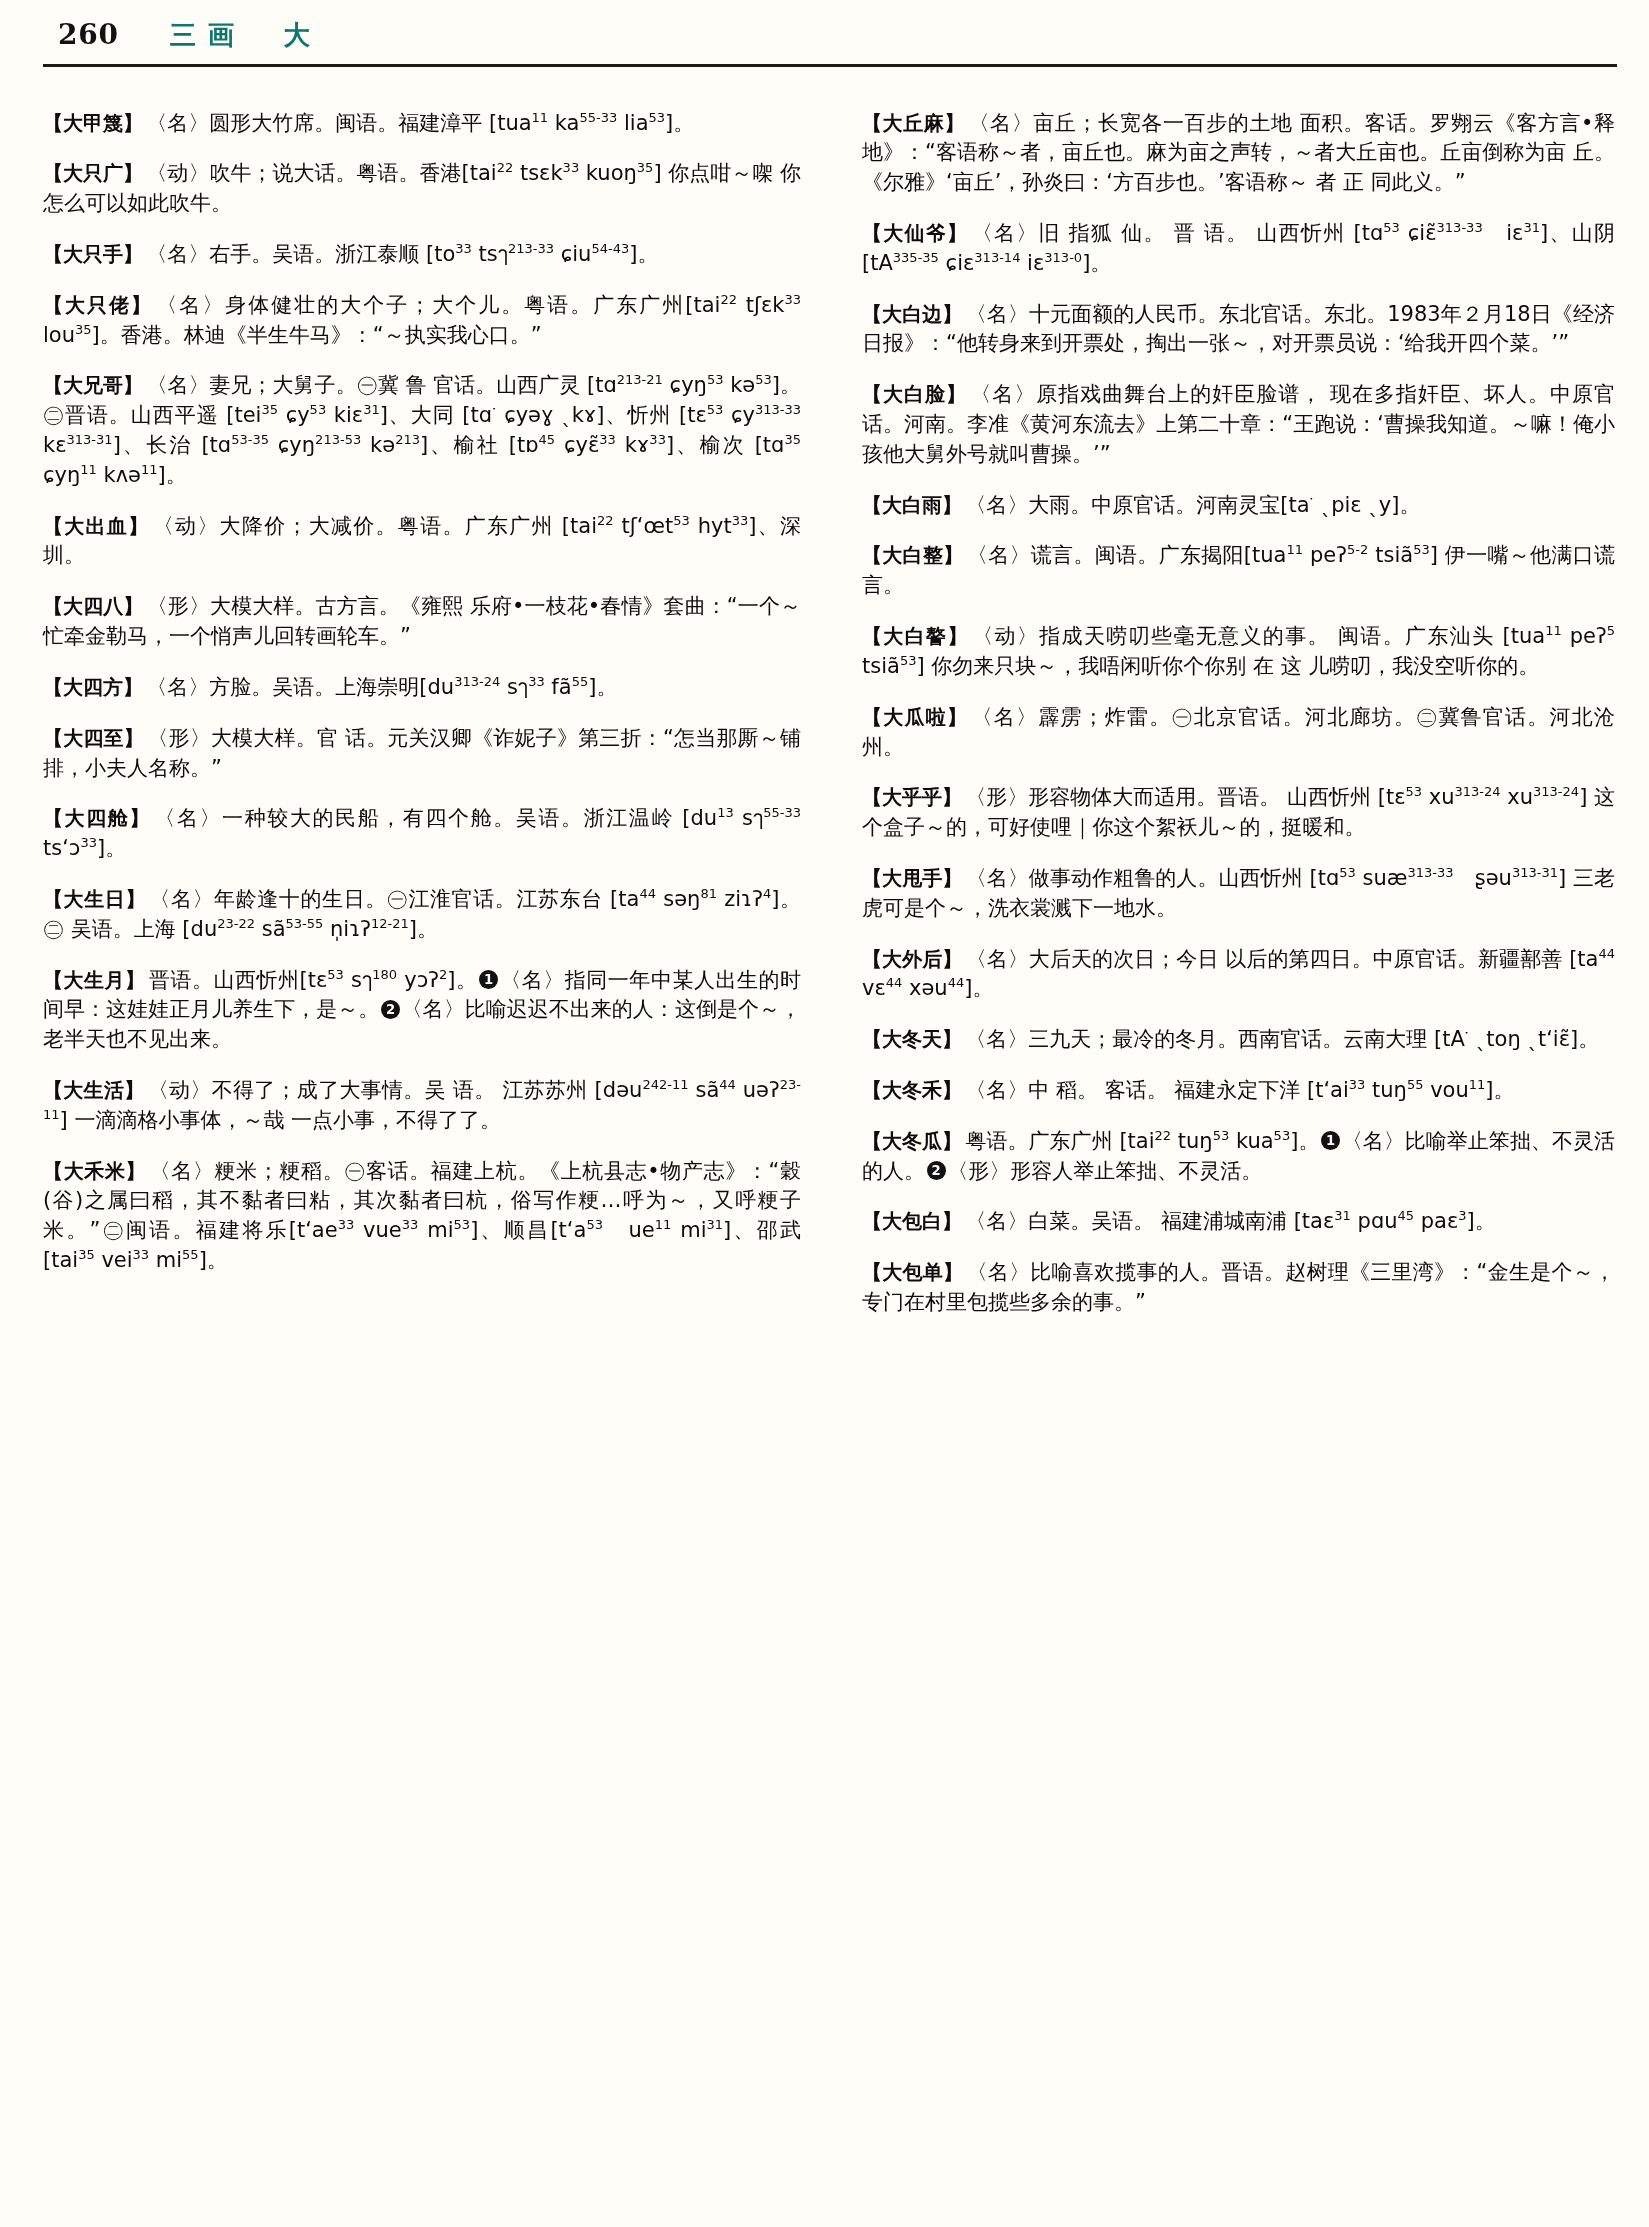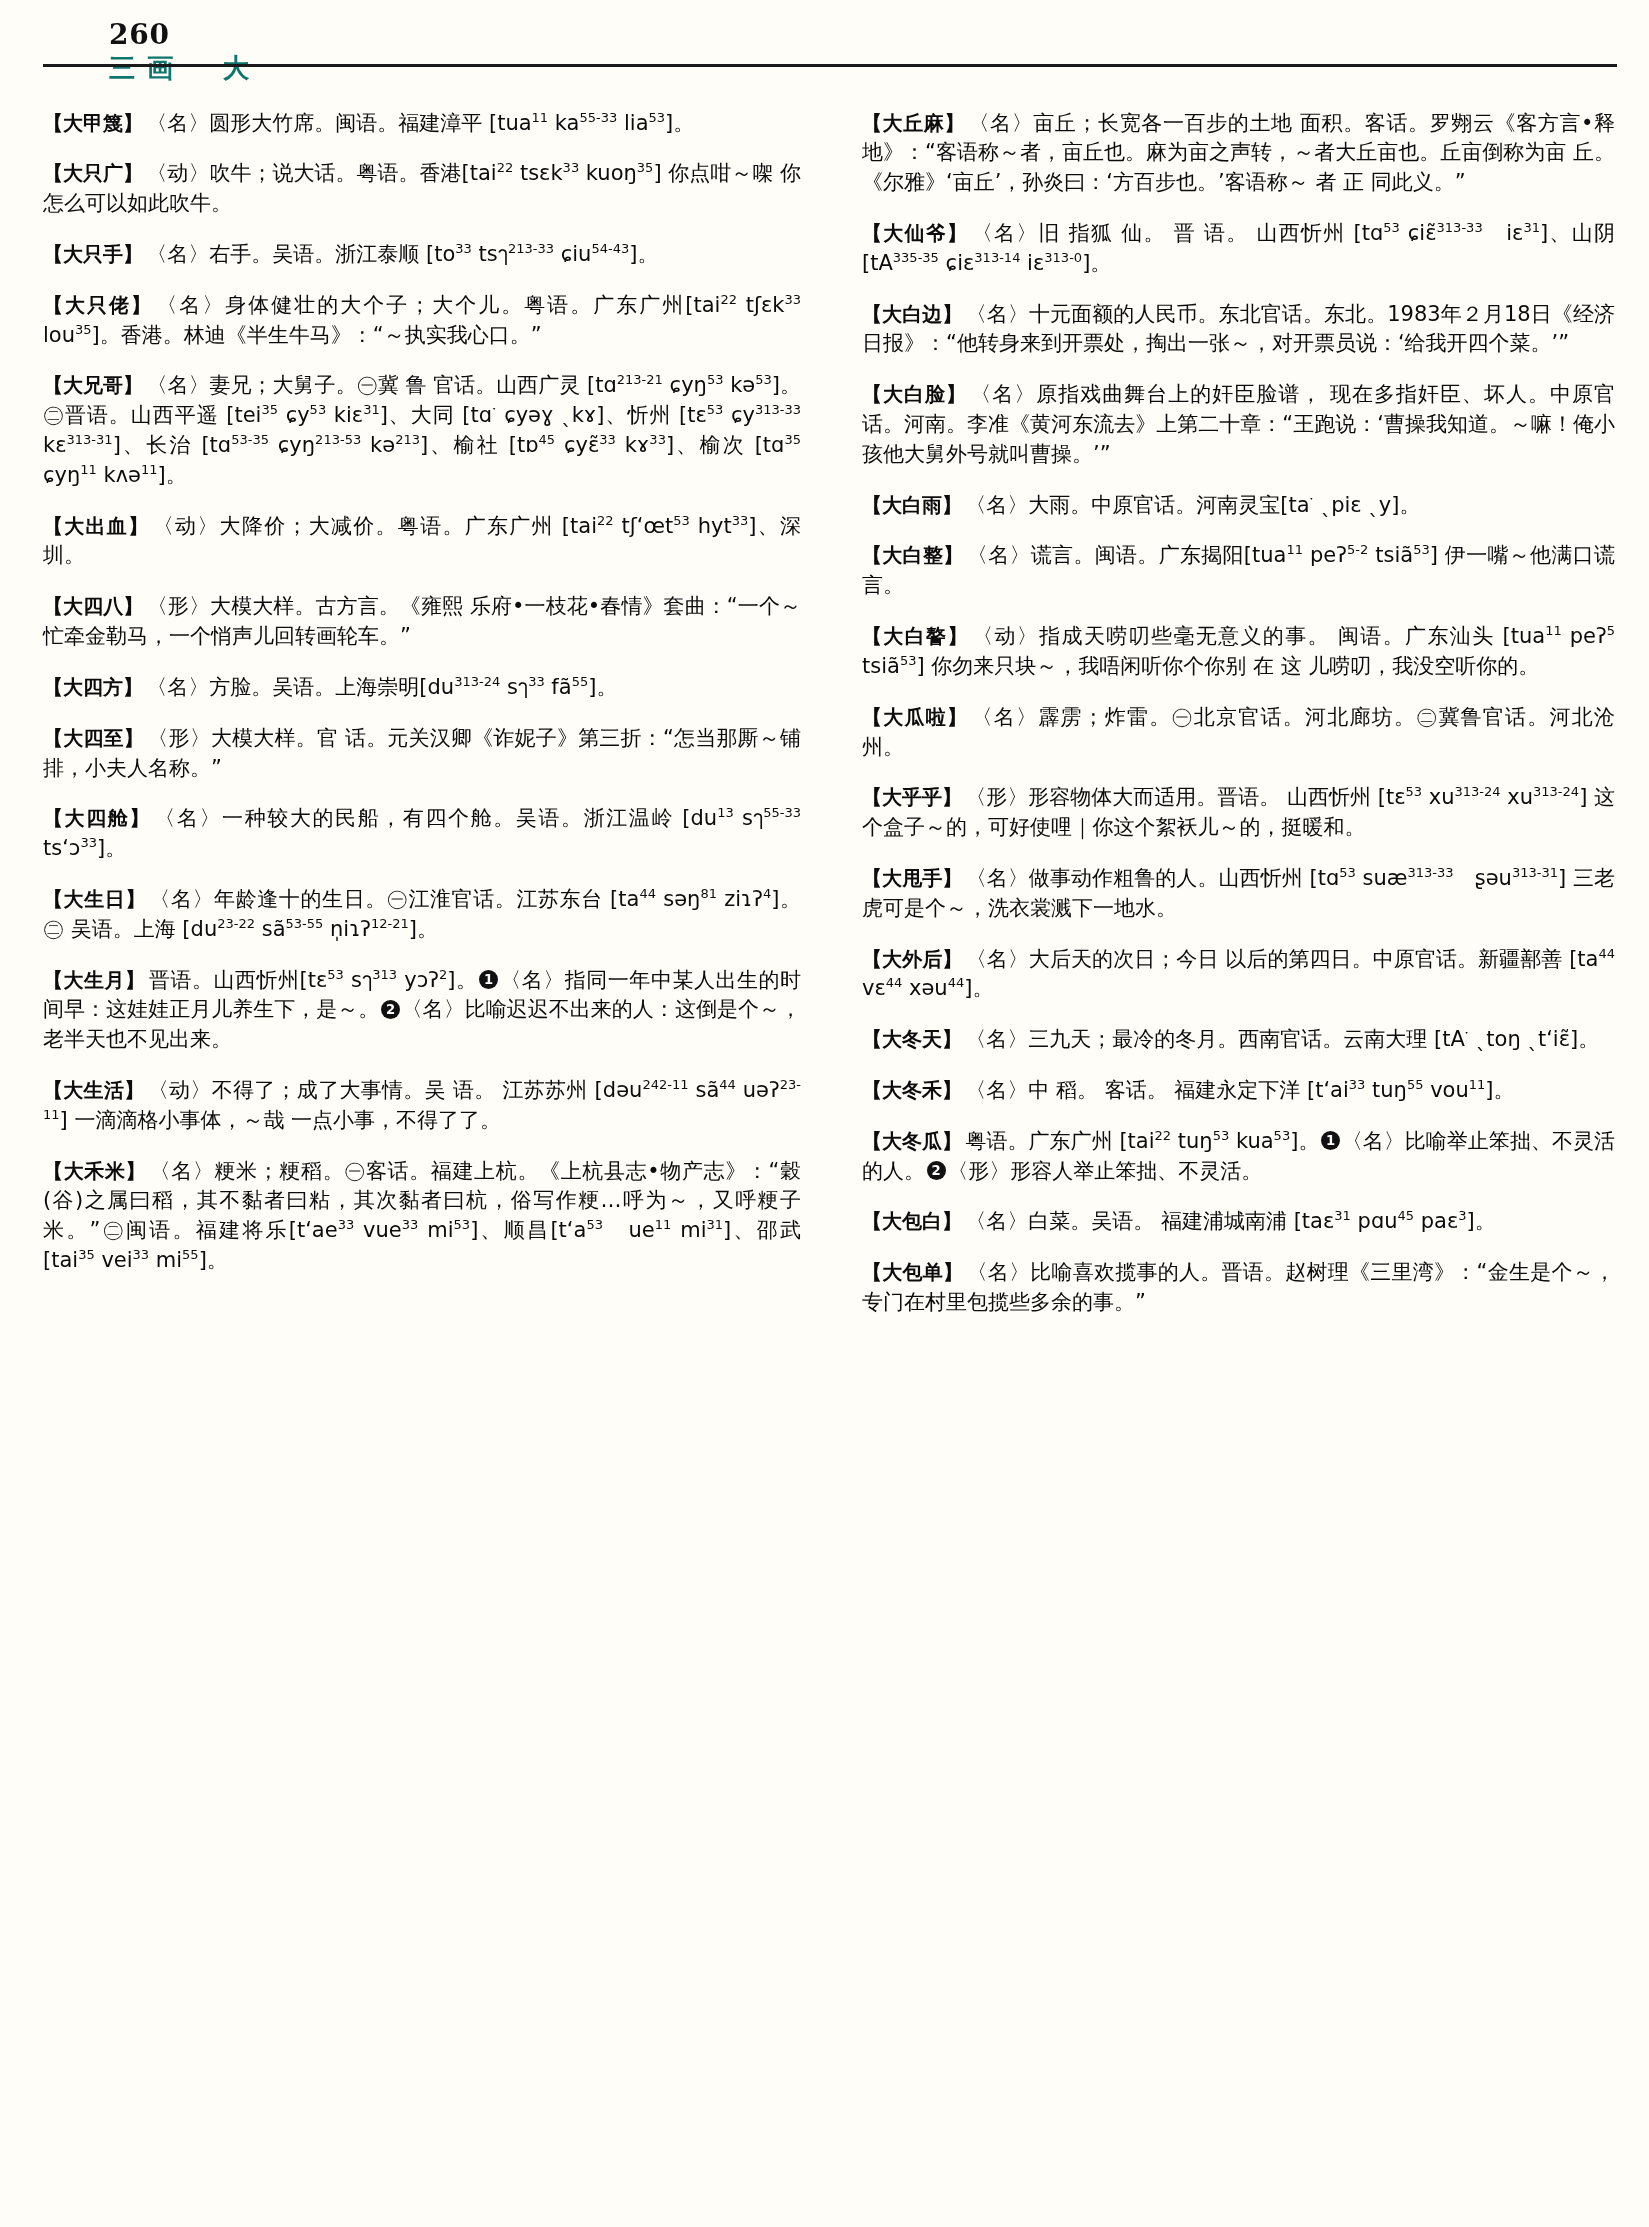--- a/index.html
+++ b/index.html
@@ -19,21 +19,20 @@
     padding: 0;
     overflow: hidden;
   }
   .header {
     position: relative;
     height: 76px;
     padding: 18px 0 0 58px;
     box-sizing: border-box;
     display: flex;
     align-items: baseline;
-    flex-direction: column;
   }
   .header .pageno {
     font-family: "DejaVu Serif", "Liberation Serif", serif;
     font-size: 28px;
     font-weight: bold;
     letter-spacing: 0.8px;
     color: #111;
   }
   .header .radical {
     font-size: 26.4px;
@@ -129,21 +128,21 @@
         <p class="entry"><span class="hw">【大只广】</span><span class="body">〈动〉吹牛；说大话。粤语。<span class="u">香港</span>[tai<sup>22</sup> tsɛk<sup>33</sup> kuoŋ<sup>35</sup>] 你点咁～㗎 你怎么可以如此吹牛。</span></p>
         <p class="entry"><span class="hw">【大只手】</span><span class="body">〈名〉右手。吴语。<span class="u">浙江泰顺</span> [to<sup>33</sup> tsๅ<sup>213-33</sup> ɕiu<sup>54-43</sup>]。</span></p>
         <p class="entry"><span class="hw">【大只佬】</span><span class="body">〈名〉身体健壮的大个子；大个儿。粤语。<span class="u">广东广州</span>[tai<sup>22</sup> tʃɛk<sup>33</sup> lou<sup>35</sup>]。<span class="u">香港</span>。<span class="u">林迪</span>《半生牛马》：“～执实我心口。”</span></p>
         <p class="entry"><span class="hw">【大兄哥】</span><span class="body">〈名〉妻兄；大舅子。㊀冀 鲁 官话。<span class="u">山西广灵</span> [tɑ<sup>213-21</sup> ɕyŋ<sup>53</sup> kə<sup>53</sup>]。㊁晋语。<span class="u">山西平遥</span> [tei<sup>35</sup> ɕy<sup>53</sup> kiɛ<sup>31</sup>]、<span class="u">大同</span> [tɑ<sup>ˑ</sup> ɕyəɣ ˎkɤ]、<span class="u">忻州</span> [tɛ<sup>53</sup> ɕy<sup>313-33</sup> kɛ<sup>313-31</sup>]、<span class="u">长治</span> [tɑ<sup>53-35</sup> ɕyŋ<sup>213-53</sup> kə<sup>213</sup>]、<span class="u">榆社</span> [tɒ<sup>45</sup> ɕyɛ̃<sup>33</sup> kɤ<sup>33</sup>]、<span class="u">榆次</span> [tɑ<sup>35</sup> ɕyŋ<sup>11</sup> kʌə<sup>11</sup>]。</span></p>
         <p class="entry"><span class="hw">【大出血】</span><span class="body">〈动〉大降价；大减价。粤语。<span class="u">广东广州</span> [tai<sup>22</sup> tʃ‘œt<sup>53</sup> hyt<sup>33</sup>]、<span class="u">深圳</span>。</span></p>
         <p class="entry"><span class="hw">【大四八】</span><span class="body">〈形〉大模大样。古方言。《雍熙 乐府•一枝花•春情》套曲：“一个～忙牵金勒马，一个悄声儿回转画轮车。”</span></p>
         <p class="entry"><span class="hw">【大四方】</span><span class="body">〈名〉方脸。吴语。<span class="u">上海崇明</span>[du<sup>313-24</sup> sๅ<sup>33</sup> fã<sup>55</sup>]。</span></p>
         <p class="entry"><span class="hw">【大四至】</span><span class="body">〈形〉大模大样。官 话。<span class="u">元关汉卿</span>《诈妮子》第三折：“怎当那厮～铺排，小夫人名称。”</span></p>
         <p class="entry"><span class="hw">【大四舱】</span><span class="body">〈名〉一种较大的民船，有四个舱。吴语。<span class="u">浙江温岭</span> [du<sup>13</sup> sๅ<sup>55-33</sup> ts‘ɔ<sup>33</sup>]。</span></p>
         <p class="entry"><span class="hw">【大生日】</span><span class="body">〈名〉年龄逢十的生日。㊀江淮官话。<span class="u">江苏东台</span> [ta<sup>44</sup> səŋ<sup>81</sup> ziɿʔ<sup>4</sup>]。㊁ 吴语。<span class="u">上海</span> [du<sup>23-22</sup> sã<sup>53-55</sup> n̩iɿʔ<sup>12-21</sup>]。</span></p>
-        <p class="entry"><span class="hw">【大生月】</span><span class="body">晋语。<span class="u">山西忻州</span>[tɛ<sup>53</sup> sๅ<sup>313</sup> yɔʔ<sup>2</sup>]。<span class="num">1</span>〈名〉指同一年中某人出生的时间早：这娃娃正月儿养生下，是～。<span class="num">2</span>〈名〉比喻迟迟不出来的人：这倒是个～，老半天也不见出来。</span></p>
+        <p class="entry"><span class="hw">【大生月】</span><span class="body">晋语。<span class="u">山西忻州</span>[tɛ<sup>53</sup> sๅ<sup>180</sup> yɔʔ<sup>2</sup>]。<span class="num">1</span>〈名〉指同一年中某人出生的时间早：这娃娃正月儿养生下，是～。<span class="num">2</span>〈名〉比喻迟迟不出来的人：这倒是个～，老半天也不见出来。</span></p>
         <p class="entry"><span class="hw">【大生活】</span><span class="body">〈动〉不得了；成了大事情。吴 语。 <span class="u">江苏苏州</span> [dəu<sup>242-11</sup> sã<sup>44</sup> uəʔ<sup>23-11</sup>] 一滴滴格小事体，～哉 一点小事，不得了了。</span></p>
         <p class="entry"><span class="hw">【大禾米】</span><span class="body">〈名〉粳米；粳稻。㊀客话。<span class="u">福建上杭</span>。《上杭县志•物产志》：“穀(谷)之属曰稻，其不黏者曰粘，其次黏者曰杭，俗写作粳…呼为～，又呼粳子米。”㊁闽语。<span class="u">福建将乐</span>[t‘ae<sup>33</sup> vue<sup>33</sup> mi<sup>53</sup>]、<span class="u">顺昌</span>[t‘a<sup>53</sup>　ue<sup>11</sup> mi<sup>31</sup>]、<span class="u">邵武</span> [tai<sup>35</sup> vei<sup>33</sup> mi<sup>55</sup>]。</span></p>
       </div>
     <div class="col right">
         <p class="entry"><span class="hw">【大丘麻】</span><span class="body">〈名〉亩丘；长宽各一百步的土地 面积。客话。<span class="u">罗翙云</span>《客方言•释地》：“客语称～者，亩丘也。麻为亩之声转，～者大丘亩也。丘亩倒称为亩 丘。《尔雅》‘亩丘’，<span class="u">孙炎</span>曰：‘方百步也。’客语称～ 者 正 同此义。”</span></p>
         <p class="entry"><span class="hw">【大仙爷】</span><span class="body">〈名〉旧 指狐 仙。 晋 语。 <span class="u">山西忻州</span> [tɑ<sup>53</sup> ɕiɛ̃<sup>313-33</sup>　iɛ<sup>31</sup>]、<span class="u">山阴</span> [tA<sup>335-35</sup> ɕiɛ<sup>313-14</sup> iɛ<sup>313-0</sup>]。</span></p>
         <p class="entry"><span class="hw">【大白边】</span><span class="body">〈名〉十元面额的人民币。东北官话。<span class="u">东北</span>。1983年２月18日《经济日报》：“他转身来到开票处，掏出一张～，对开票员说：‘给我开四个菜。’”</span></p>
         <p class="entry"><span class="hw">【大白脸】</span><span class="body">〈名〉原指戏曲舞台上的奸臣脸谱， 现在多指奸臣、坏人。中原官话。<span class="u">河南</span>。<span class="u">李准</span>《黄河东流去》上第二十章：“<span class="u">王跑说</span>：‘<span class="u">曹操</span>我知道。～嘛！俺小孩他大舅外号就叫<span class="u">曹操</span>。’”</span></p>
         <p class="entry"><span class="hw">【大白雨】</span><span class="body">〈名〉大雨。中原官话。<span class="u">河南灵宝</span>[ta<sup>ˑ</sup> ˎpiɛ ˎy]。</span></p>
         <p class="entry"><span class="hw">【大白整】</span><span class="body">〈名〉谎言。闽语。<span class="u">广东揭阳</span>[tua<sup>11</sup> peʔ<sup>5-2</sup> tsiã<sup>53</sup>] 伊一嘴～他满口谎言。</span></p>

